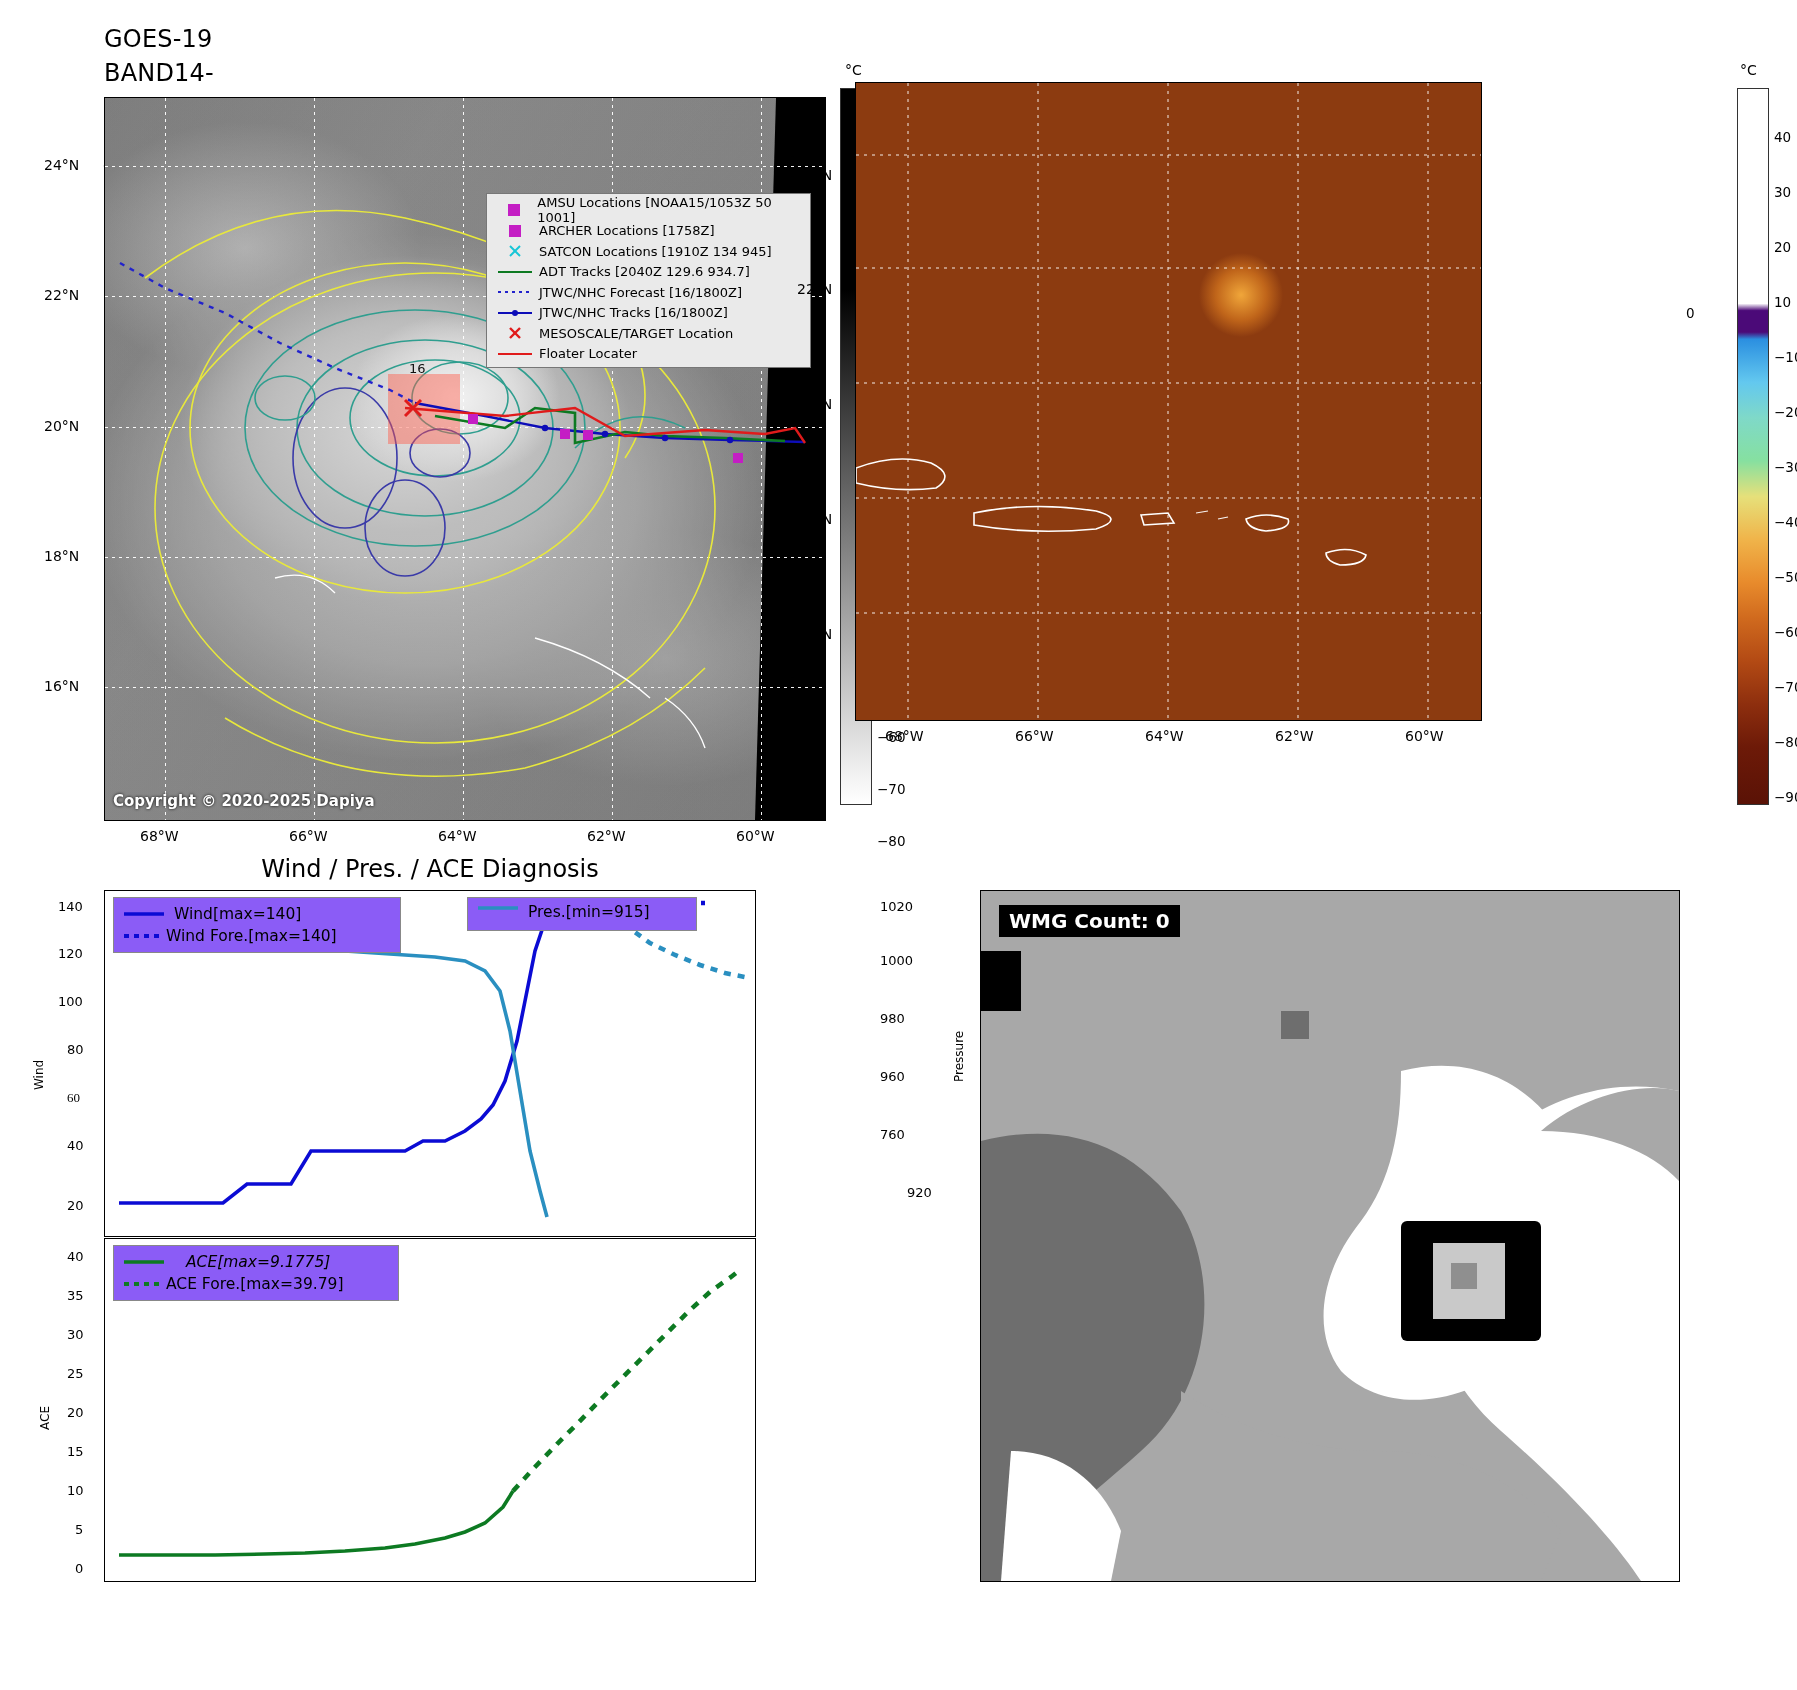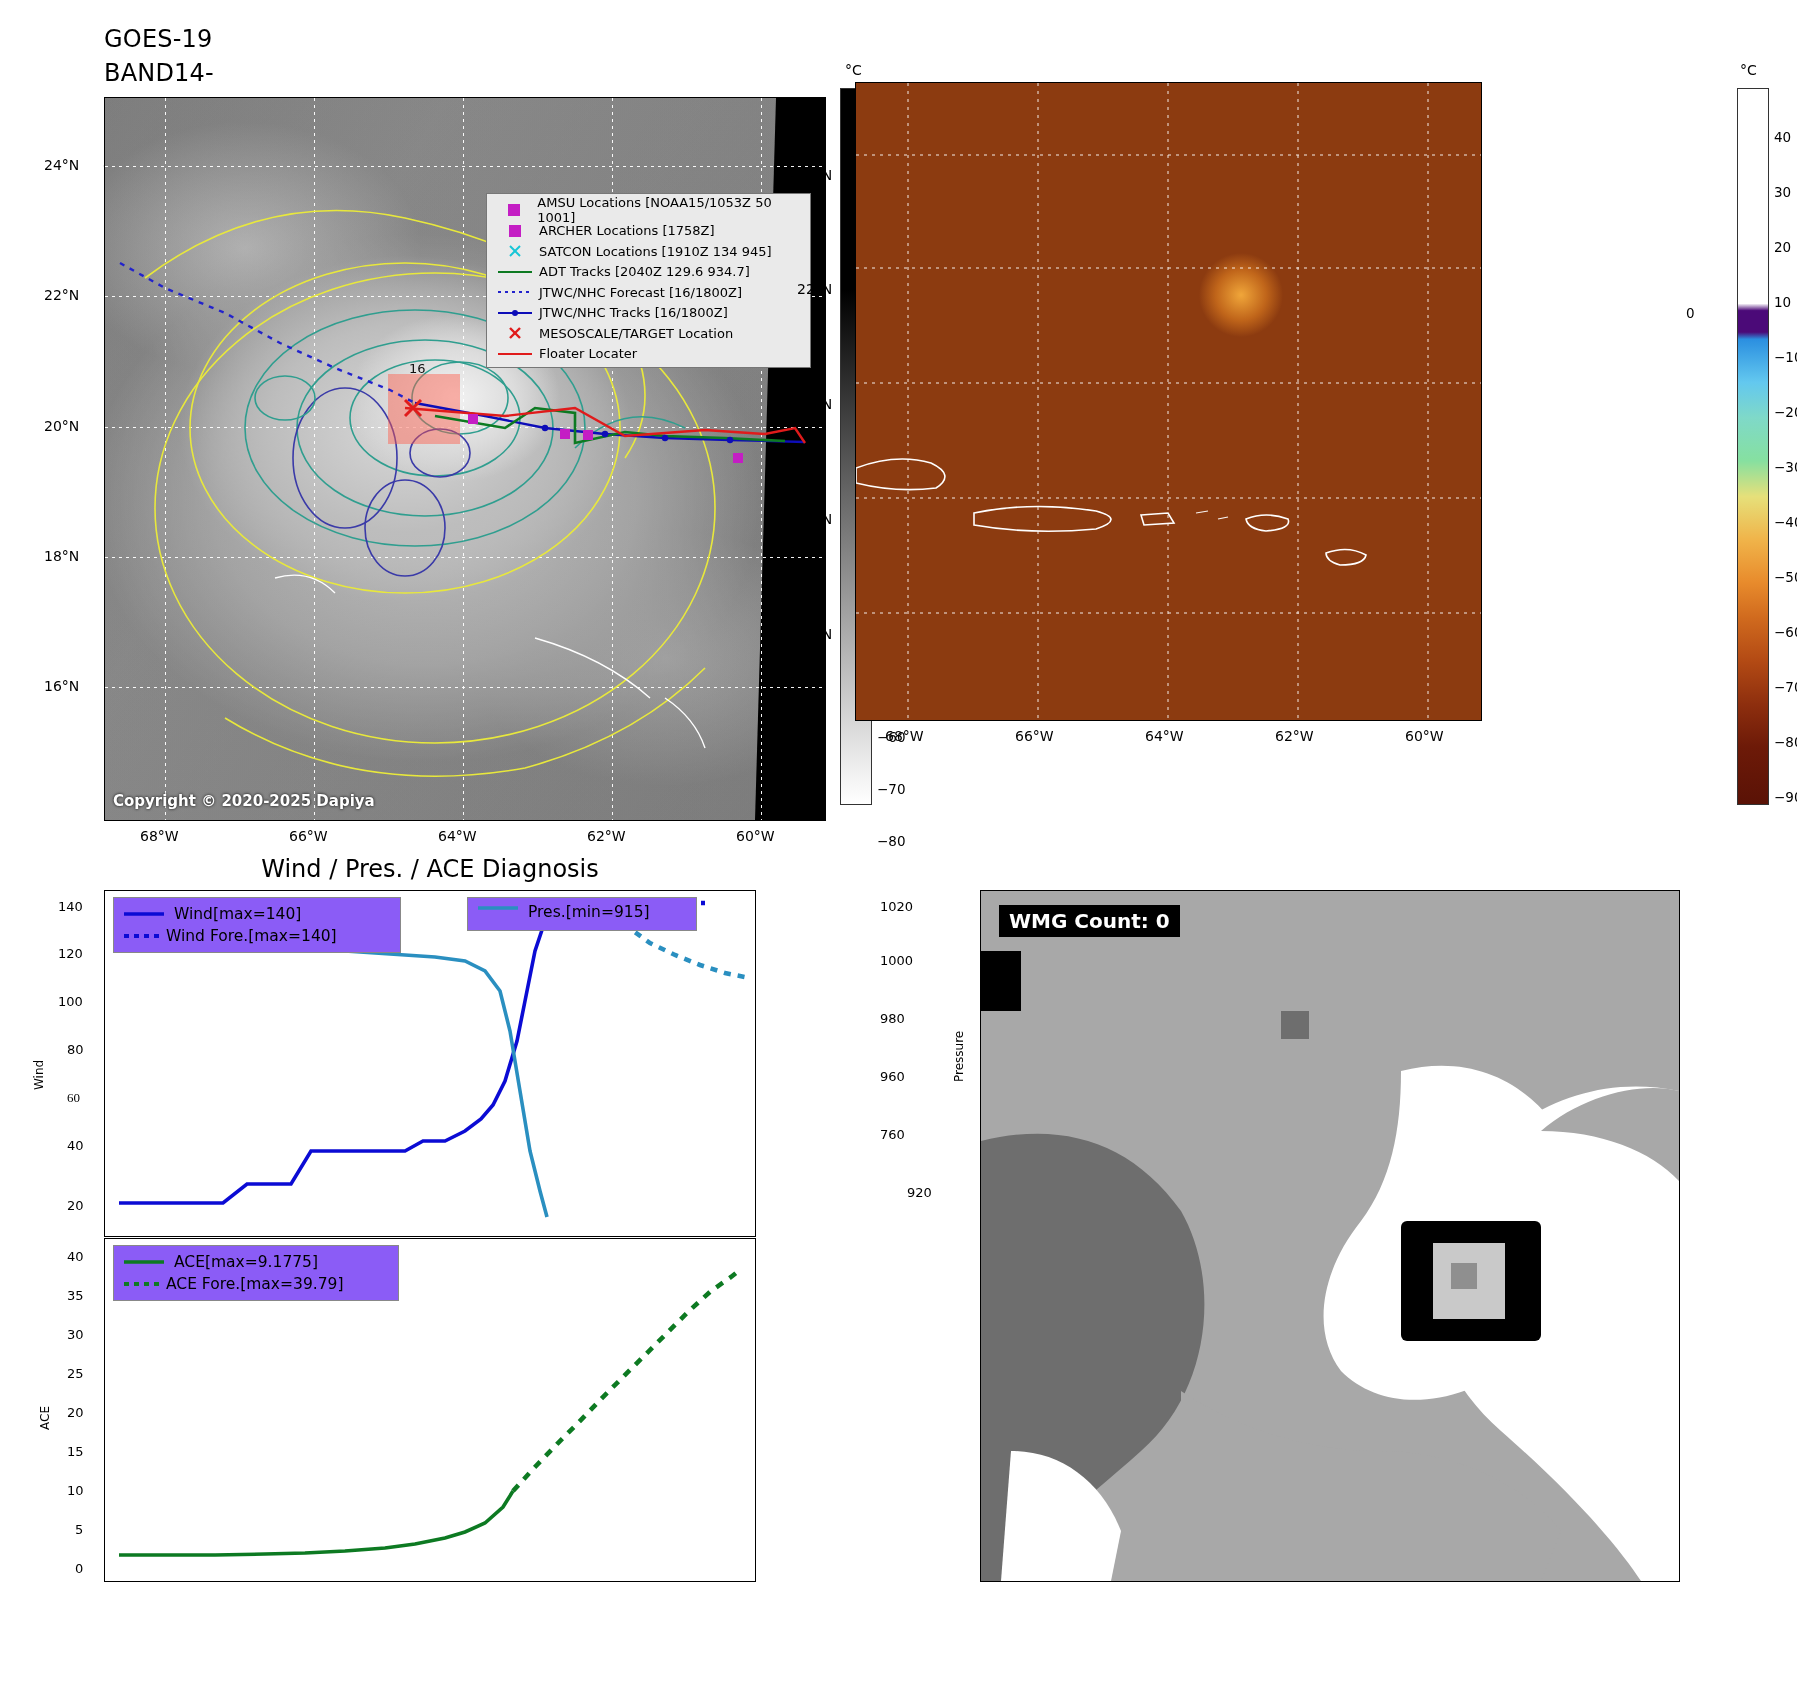--- a/index.html
+++ b/index.html
@@ -359,21 +359,21 @@
 <div id="ace-plot">
   <svg width="650" height="342">
     <polyline fill="none" stroke="#0d7a22" stroke-width="3.6" points="14,316 60,316 110,316 160,315 200,314 240,312 280,309 310,305 340,299 360,293 380,284 398,268 408,252"></polyline>
     <polyline fill="none" stroke="#0d7a22" stroke-width="4.6" stroke-dasharray="8,8" points="408,252 430,228 452,205 474,183 496,160 518,138 540,116 562,94 584,72 606,52 626,38 636,30"></polyline>
   </svg>
   <div class="legbox" style="left:8px;top:6px;width:268px;">
     <div style="display:flex;align-items:center;height:22px;">
       <svg width="44" height="10">
           <line x1="2" y1="5" x2="42" y2="5" stroke="#0d7a22" stroke-width="3.4"></line>
         </svg>
-      <span style="margin-left:8px;">ACE[max=9.1775]</span>
+      <span style="margin-left:20px;font-style:italic;">ACE[max=9.1775]</span>
     </div>
     <div style="display:flex;align-items:center;height:22px;">
       <svg width="44" height="10">
           <line x1="2" y1="5" x2="42" y2="5" stroke="#0d7a22" stroke-width="3.8" stroke-dasharray="5,5"></line>
         </svg>
       <span style="">ACE Fore.[max=39.79]</span>
     </div>
   </div>
 </div>
 <div class="tickx" style="left:67px;top:1249px;">40</div>

